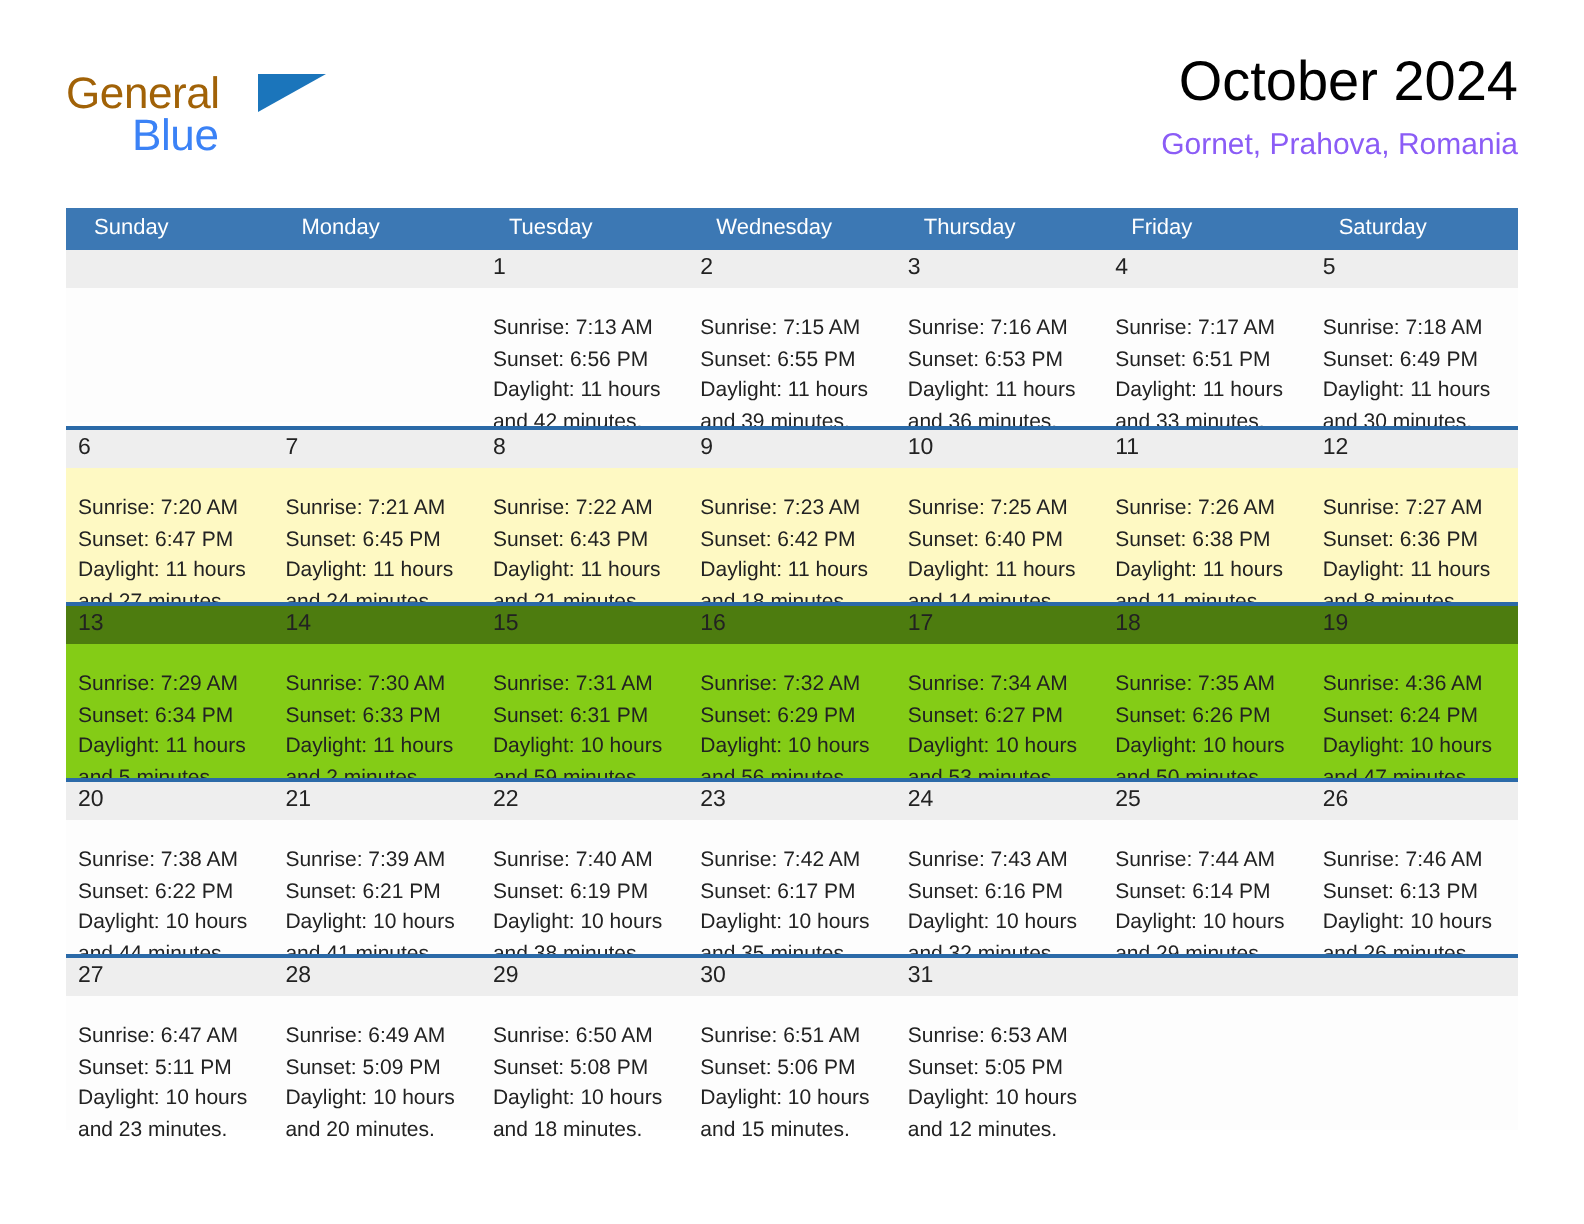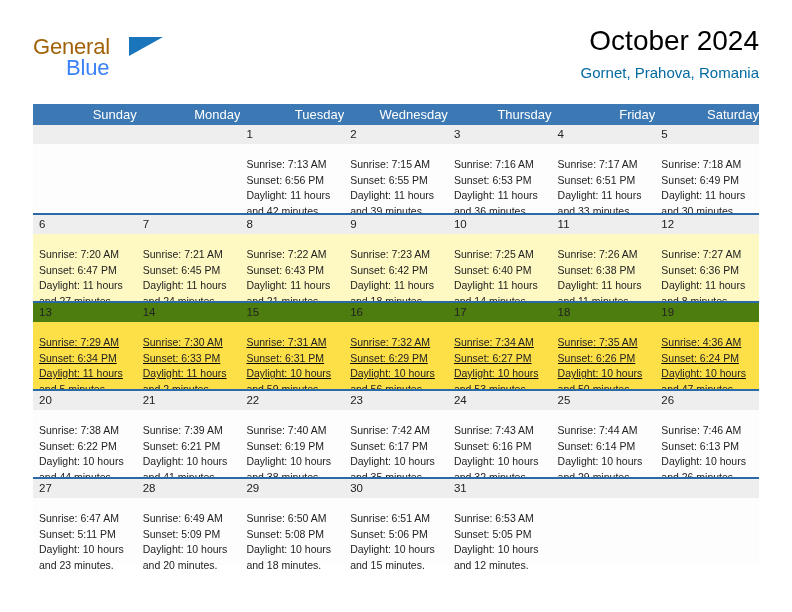--- a/index.html
+++ b/index.html
@@ -70,48 +70,47 @@
     text-align: right;
   }
   .cal-title {
     font-size: 28px;
     color: #000000;
     line-height: 34px;
     white-space: nowrap;
   }
   .cal-subtitle {
     font-size: 15px;
-    color: #0369a1;
+    color: #8b5cf6;
     line-height: 22px;
     margin-top: 4px;
     white-space: nowrap;
   }
 
   
   .calendar {
     position: absolute;
     left: 33px;
     top: 104px;
     width: 726px;
   }
   .dow-row {
     display: flex;
     background: #3c78b4;
     height: 21px;
   }
   .dow-cell {
     flex: 1 1 0;
     color: #ffffff;
-    font-size: 13px;
+    font-size: 11px;
     line-height: 21px;
     padding-left: 14px;
     box-sizing: border-box;
     white-space: nowrap;
     overflow: hidden;
-    text-align: right;
   }
 
   .week-row {
     position: relative;
     border-top: 2px solid #2b6aa8;
     height: 88px;
     box-sizing: border-box;
   }
   .week-row:first-of-type {
     border-top: none;
@@ -275,21 +274,21 @@
         <div class="week-row" style="border-top-color: rgb(43, 106, 168);">
           <div class="daterow" style="background: #4d7c0f;">
             <div class="date-cell">13</div>
             <div class="date-cell">14</div>
             <div class="date-cell">15</div>
             <div class="date-cell">16</div>
             <div class="date-cell">17</div>
             <div class="date-cell">18</div>
             <div class="date-cell">19</div>
           </div>
-          <div class="bodyrow" style="background: #fde047; text-decoration: underline;">
+          <div class="bodyrow" style="background: #84cc16;">
             <div class="body-cell">
               <div class="ln">Sunrise: 7:29 AM</div>
               <div class="ln">Sunset: 6:34 PM</div>
               <div class="daylight-wrap">Daylight: 11 hours and 5 minutes.</div>
             </div>
             <div class="body-cell">
               <div class="ln">Sunrise: 7:30 AM</div>
               <div class="ln">Sunset: 6:33 PM</div>
               <div class="daylight-wrap">Daylight: 11 hours and 2 minutes.</div>
             </div>

